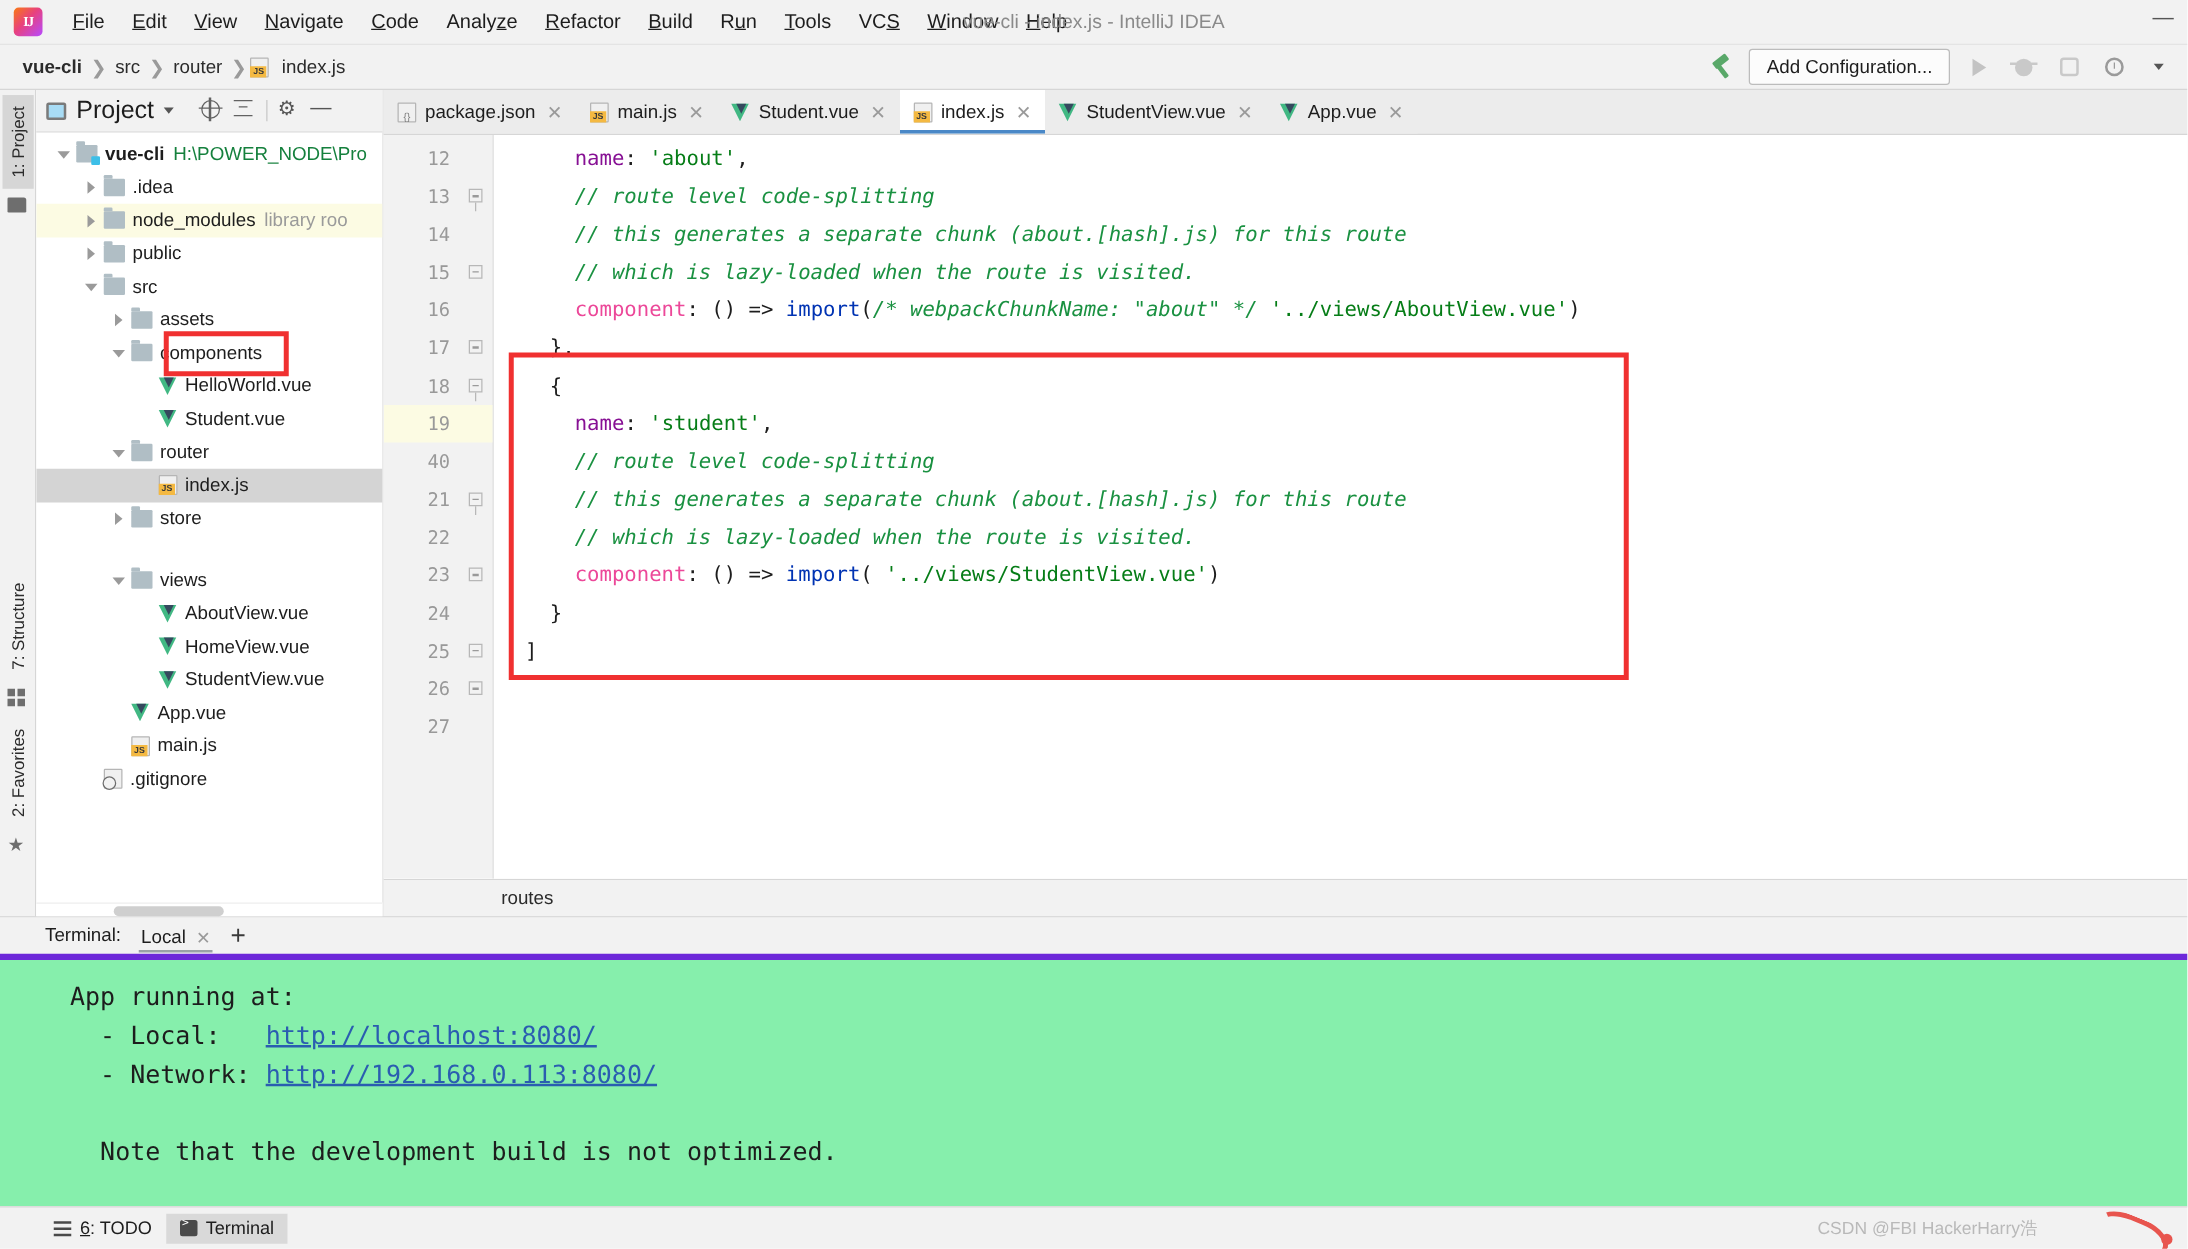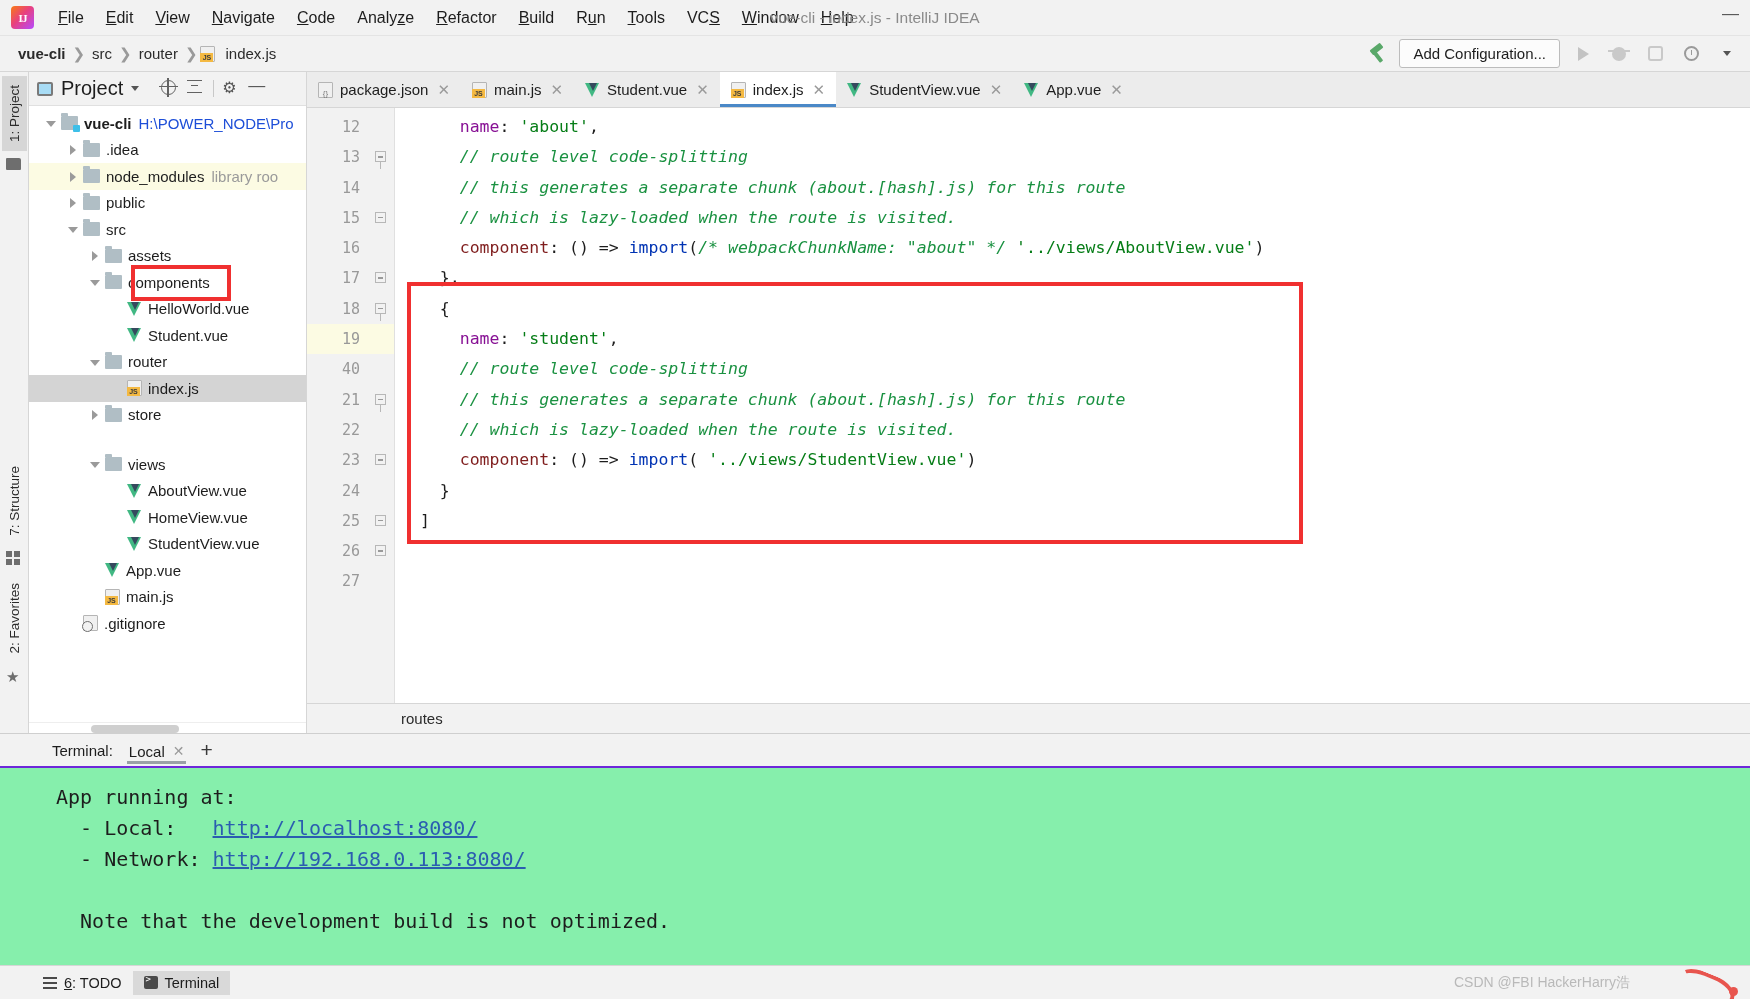--- a/index.html
+++ b/index.html
@@ -159,21 +159,21 @@
   }
   .ic-git {
     width: 15px; height: 16px; margin-right: 6px; flex: 0 0 auto; position: relative;
     background: #f0f0f0; border: 1px solid #b5b5b5; border-radius: 1px;
   }
   .ic-git:after {
     content:""; position:absolute; left:-2px; bottom:-2px; width:9px;height:9px;border-radius:50%;
     border:1.6px solid #6e6e6e; background:#f2f2f2;
   }
   .tlabel.bold { font-weight: bold; }
-  .tpath { color: #1d4ed8; margin-left: 7px; }
+  .tpath { color: #15803d; margin-left: 7px; }
   .tlib { color: #9a9a9a; margin-left: 7px; }
 
   .proj-scroll-h { height: 11px; background: #ffffff; border-top: 1px solid #eee; position: relative; }
   .proj-scroll-h .thumb { position:absolute; left: 62px; top:2px; width: 88px; height: 8px; background: #cfcfcf; border-radius: 4px; }
 
   
   .editor-col { flex: 1; display: flex; flex-direction: column; min-width: 0; background: #fff; }
   .tabbar {
     height: 36px; background: #ececec; display: flex; align-items: stretch;
     border-bottom: 1px solid #d6d6d6; overflow: hidden;
@@ -224,21 +224,21 @@
   }
   .cline {
     height: 30.3px; line-height: 30.3px; white-space: pre; padding-left: 25px;
     color: #1d1d1d;
   }
   .cline.curline { background: #fcfbe3; }
   .tk-key { color: #871094; }
   .tk-str { color: #067d17; }
   .tk-cmt { color: #1a9141; font-style: italic; }
   .tk-kw  { color: #0033b3; }
-  .tk-prop{ color: #7f1d1d; }
+  .tk-prop{ color: #ec4899; }
   .tk-pun { color: #1d1d1d; }
   .caret-bar {
     display: inline-block; width: 1.6px; height: 19px; background: #1d1d1d;
     vertical-align: -4px; margin-left: -1px;
   }
 
   .redbox {
     position: absolute; border: 4px solid #f03030; pointer-events: none; z-index: 5;
   }
   .redbox-tree {
@@ -248,21 +248,21 @@
   .bcrumb-bottom {
     height: 30px; background: #f2f2f2; border-top: 1px solid #d6d6d6;
     display: flex; align-items: center; padding-left: 94px;
     font-size: 15px; color: #2b2b2b;
   }
 
   
   .term-wrap { height: 232px; display: flex; flex-direction: column; background: #fff; border-top: 1px solid #cfcfcf; flex: 0 0 auto; }
   .term-head {
     height: 34px; background: #f2f2f2; display: flex; align-items: center; gap: 14px;
-    padding-left: 52px; border-bottom: 2px solid #6d28d9;
+    padding-left: 36px; border-bottom: 5px solid #6d28d9;
   }
   .term-label { font-size: 15px; color: #1d1d1d; }
   .term-tab {
     font-size: 15px; color: #1d1d1d; display: flex; align-items: center; gap: 8px;
     padding: 6px 2px 4px; position: relative;
   }
   .term-tab.active:after { content:""; position:absolute;left:0;right:0;bottom:0;height:2.5px;background:#9aa0a6; }
   .term-tab .x { color:#9a9a9a; font-size:14px; }
   .term-plus { font-size: 21px; color:#3a3a3a; line-height:18px; }
   .term-body {

